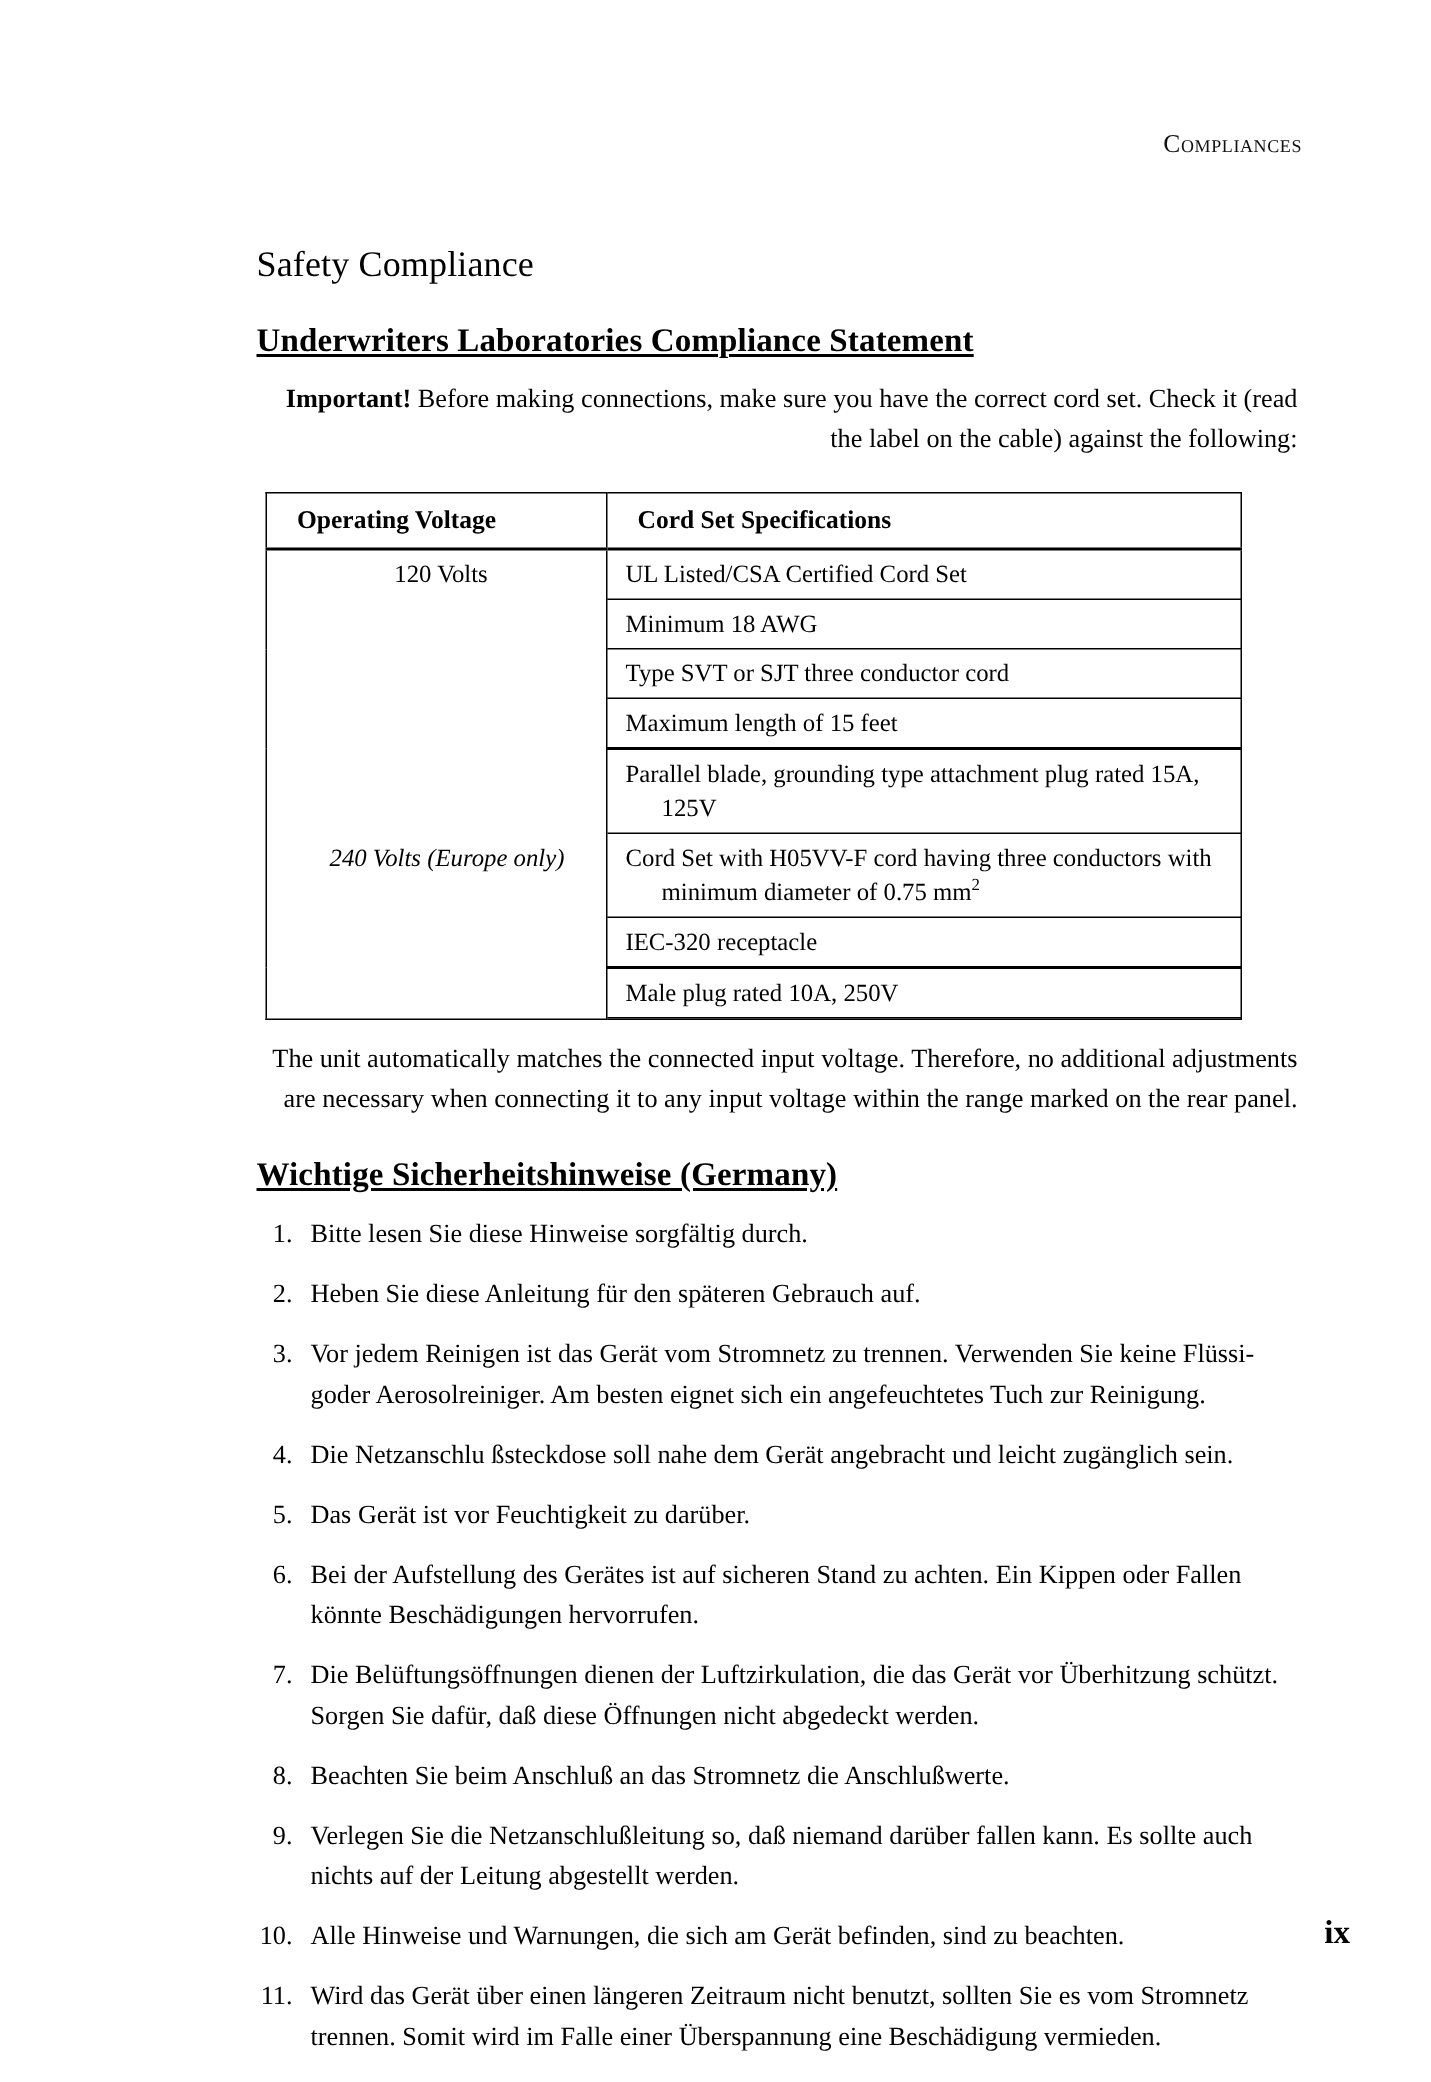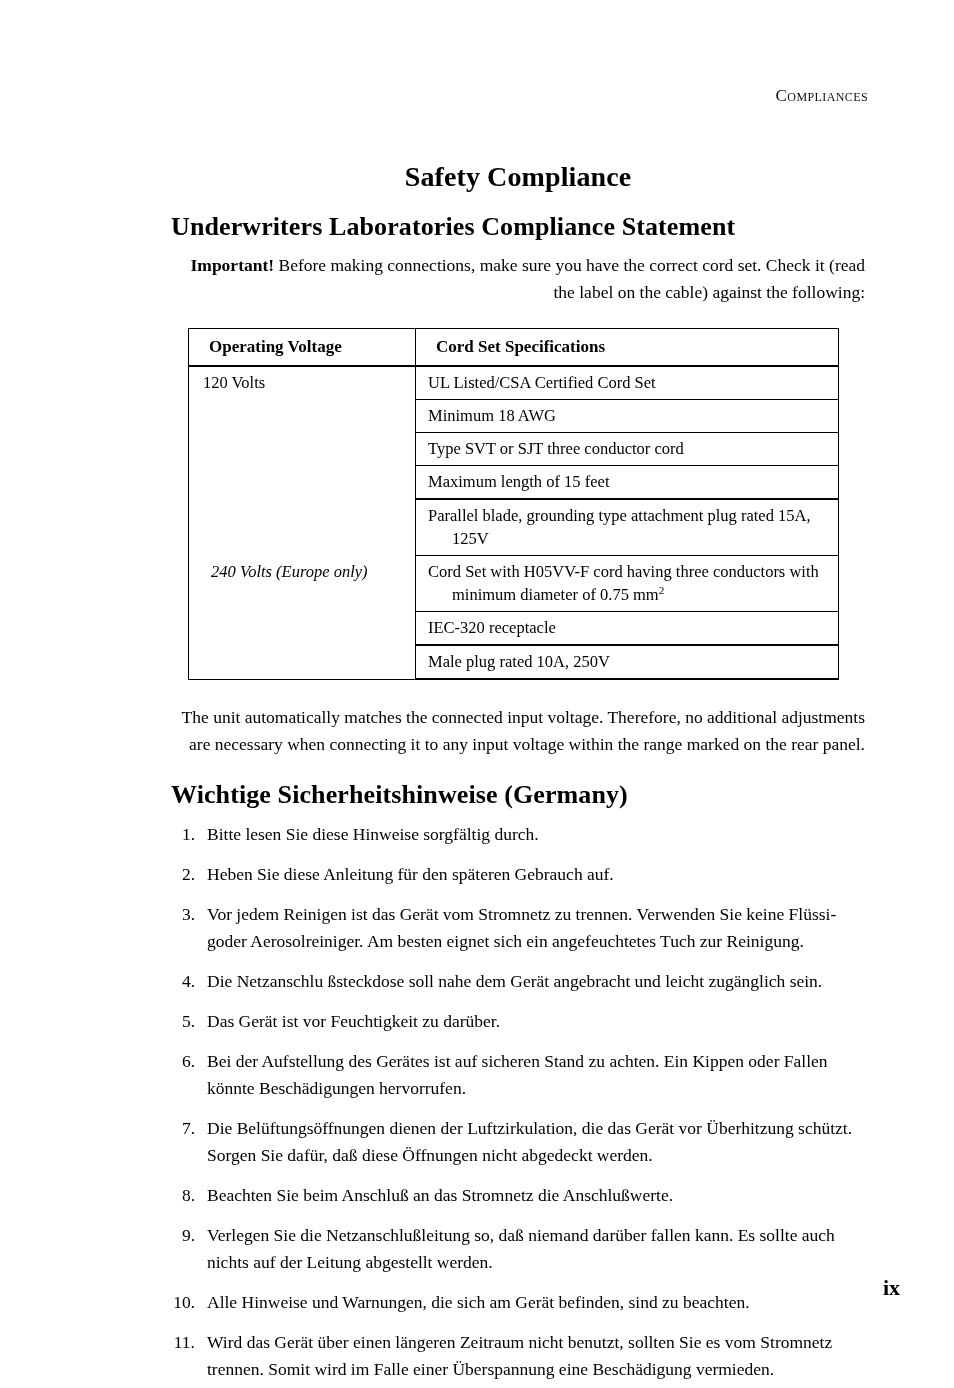--- a/index.html
+++ b/index.html
@@ -36,50 +36,50 @@
 
   
   .content {
     position: absolute;
     left: 171px;
     top: 160px;
     width: 694px;
   }
 
   h1.doc-h1 {
-    font-size: 28px;
-    font-weight: bold;
+    font-size: 24px;
+    font-weight: normal;
     margin: 0 0 0 0;
     line-height: 34px;
     letter-spacing: 0.1px;
-    text-align: center;
   }
 
   h2.doc-h2 {
-    font-size: 26px;
+    font-size: 22px;
     font-weight: bold;
     margin: 20px 0 0 0;
     line-height: 26px;
     letter-spacing: 0.1px;
+    text-decoration: underline;
   }
 
   p.body-text {
     font-size: 17.5px;
     line-height: 27px;
     margin: 12px 0 0 0;
     text-align: right;
   }
   p.body-text .lead {
     font-weight: bold;
   }
 
   
   .spec-table-wrap {
     margin-top: 22px;
-    margin-left: 17px;
+    margin-left: 6px;
     width: 650px;
   }
   table.spec-table {
     border-collapse: collapse;
     width: 650px;
     table-layout: fixed;
     font-size: 16.5px;
   }
   table.spec-table col.c1 { width: 227px; }
   table.spec-table col.c2 { width: 423px; }
@@ -104,20 +104,21 @@
     padding-bottom: 7px;
     padding-left: 20px;
   }
 
   table.spec-table td.rule-thin { border-bottom: 1.1px solid #000; }
   table.spec-table td.rule-thick { border-bottom: 2.4px solid #000; }
   table.spec-table td.rule-none { border-bottom: none; }
 
   table.spec-table td.volt {
     padding-left: 14px;
+    text-align: center;
   }
   table.spec-table td.volt.indent {
     padding-left: 22px;
     font-style: italic;
   }
 
   table.spec-table td.spec {
     padding-left: 12px;
   }
   
@@ -232,21 +233,21 @@
           </tr>
 
           <tr>
             <td class="volt rule-thin" style="padding:0;height:0;border-top:none;"></td>
             <td class="spec rule-thin" style="padding:0;height:0;border-top:none;"></td>
           </tr>
         </tbody>
       </table>
     </div>
 
-    <p class="body-text" style="margin-top:24px;">The unit automatically matches the connected input voltage. Therefore, no additional adjustments are necessary when connecting it to any input voltage within the range marked on the rear panel.</p>
+    <p class="body-text" style="margin-top:12px;">The unit automatically matches the connected input voltage. Therefore, no additional adjustments are necessary when connecting it to any input voltage within the range marked on the rear panel.</p>
 
     <h2 class="doc-h2" style="margin-top:24px;">Wichtige Sicherheitshinweise (Germany)</h2>
 
     <ol class="de-list">
       <li><span class="num">1.</span><span>Bitte lesen Sie diese Hinweise sorgfältig durch.</span></li>
       <li><span class="num">2.</span><span>Heben Sie diese Anleitung für den späteren Gebrauch auf.</span></li>
       <li><span class="num">3.</span><span>Vor jedem Reinigen ist das Gerät vom Stromnetz zu trennen. Verwenden Sie keine Flüssi-goder Aerosolreiniger.  Am besten eignet sich ein angefeuchtetes Tuch zur Reinigung.</span></li>
       <li><span class="num">4.</span><span>Die Netzanschlu ßsteckdose soll nahe dem Gerät angebracht und leicht zugänglich sein.</span></li>
       <li><span class="num">5.</span><span>Das Gerät ist vor Feuchtigkeit zu darüber.</span></li>
       <li><span class="num">6.</span><span>Bei der Aufstellung des Gerätes ist auf sicheren Stand zu achten.  Ein Kippen oder Fallen könnte Beschädigungen hervorrufen.</span></li>

